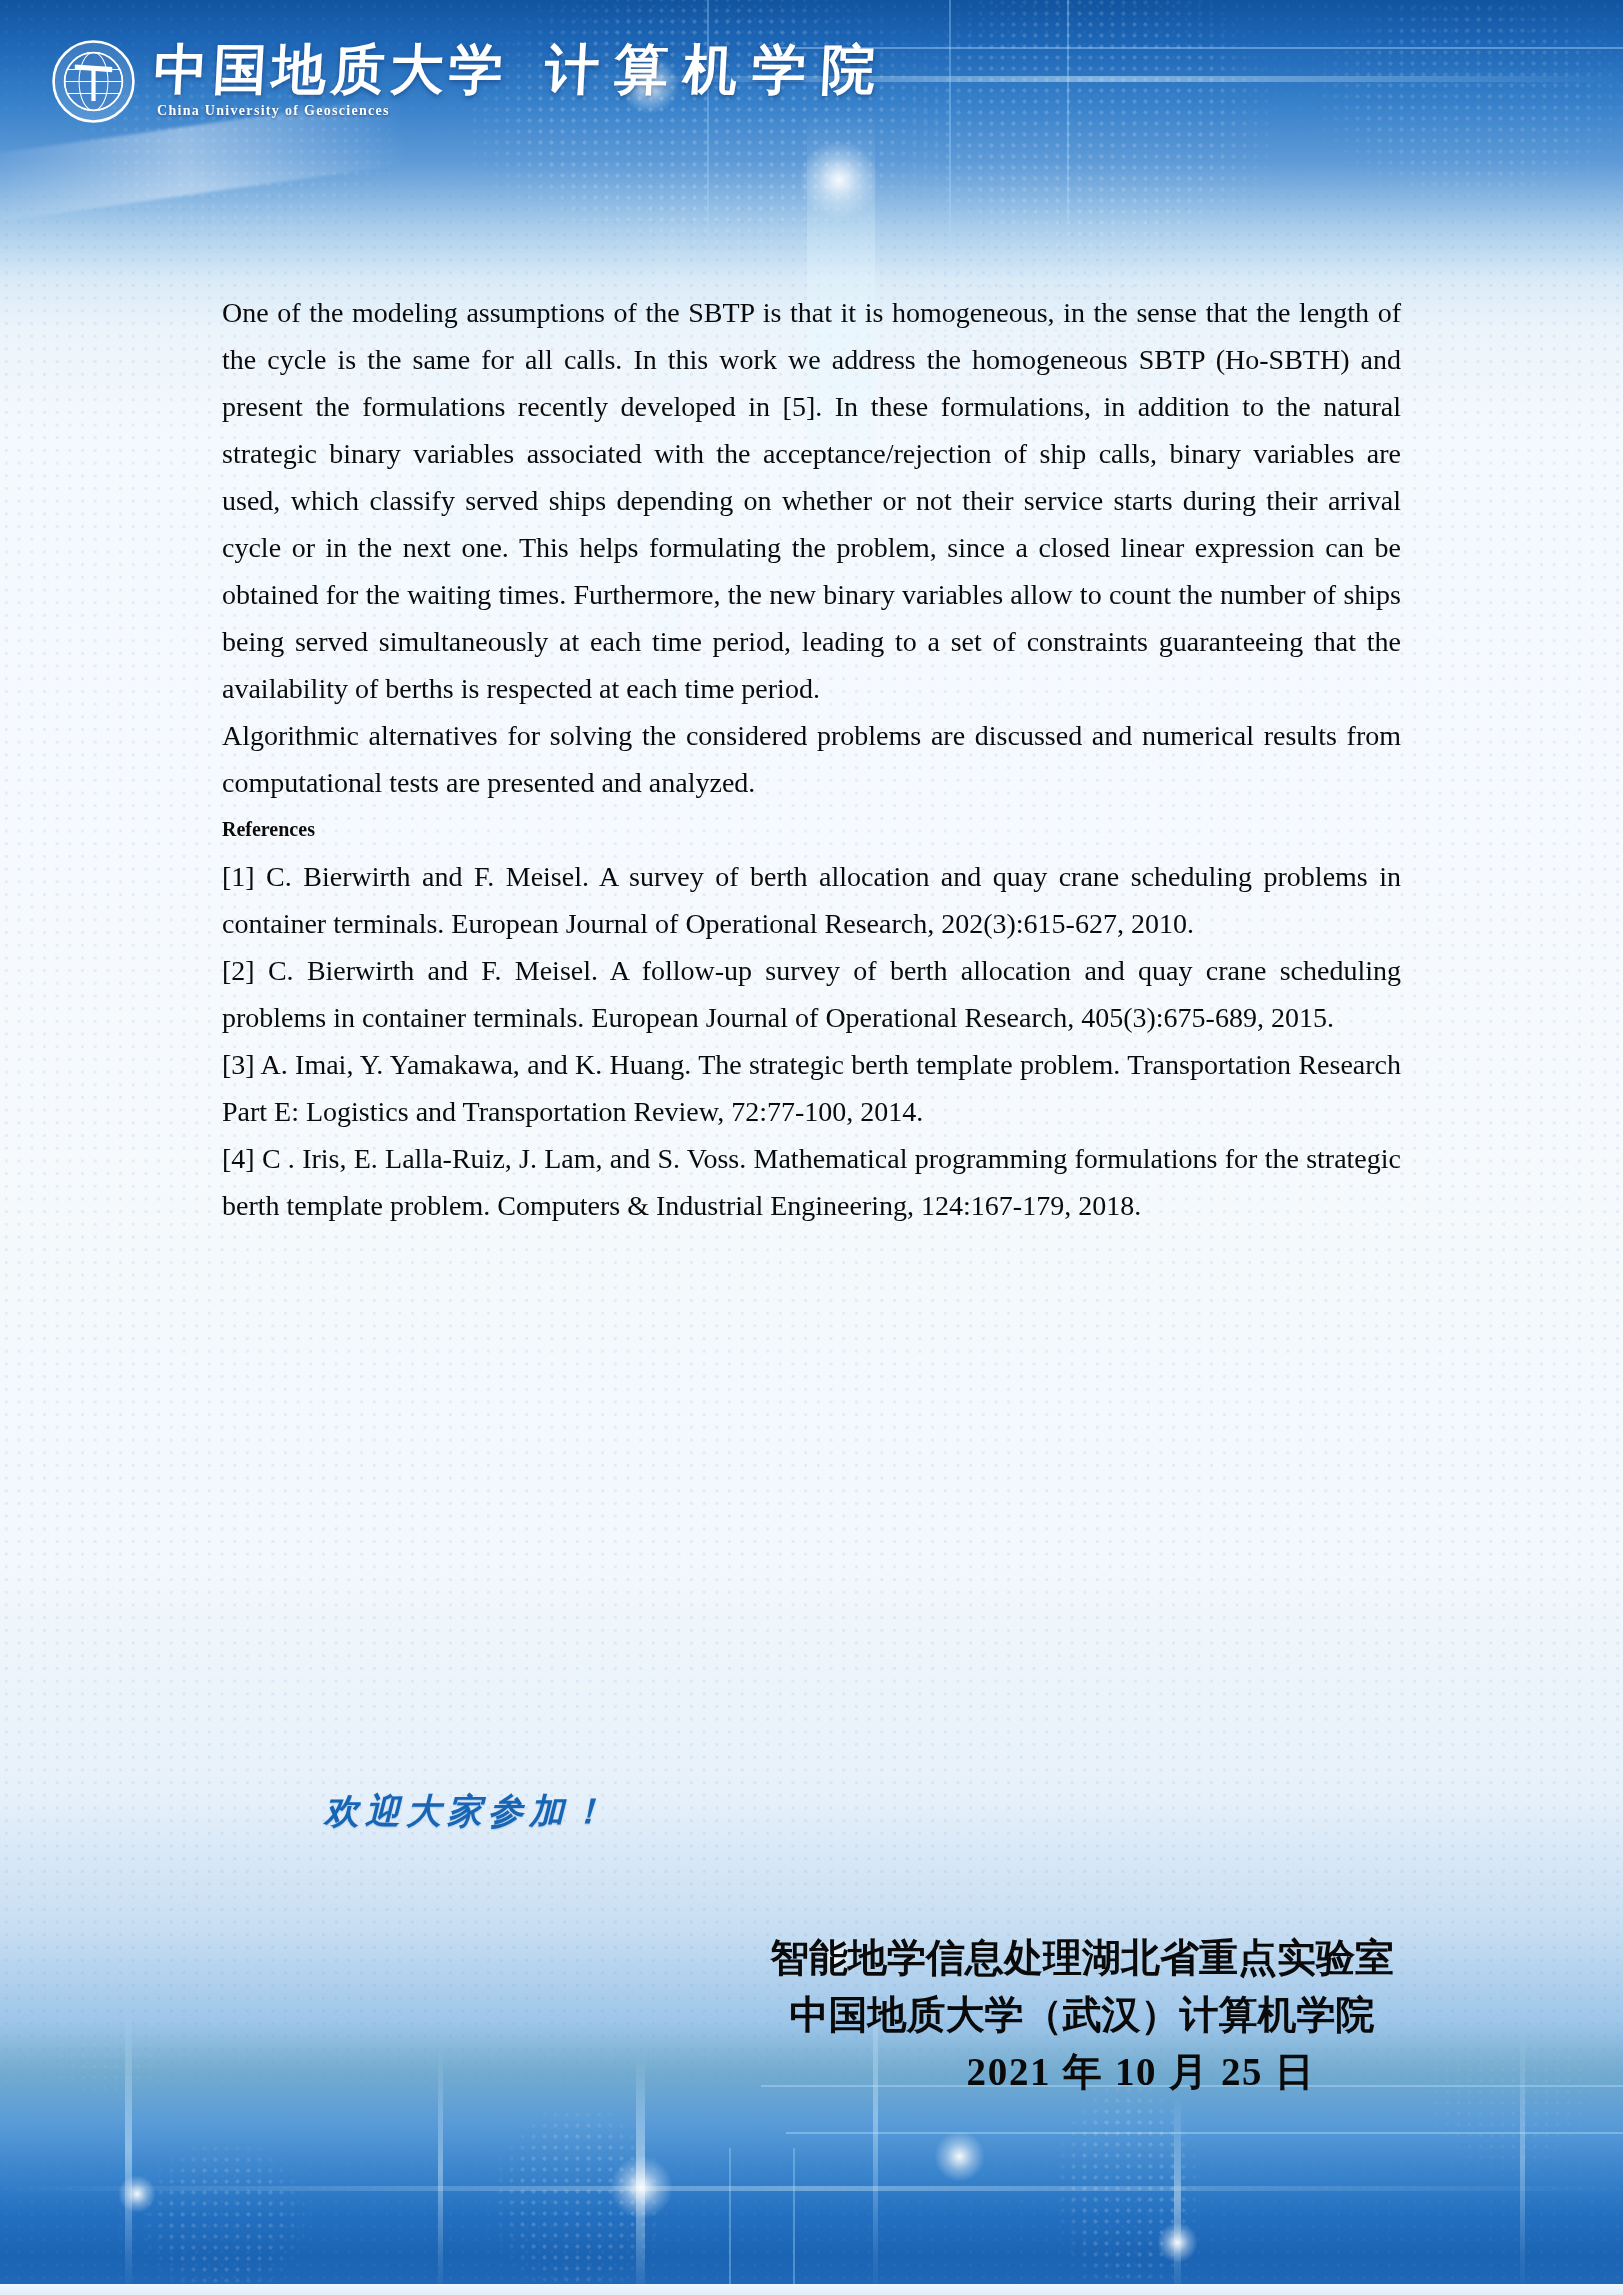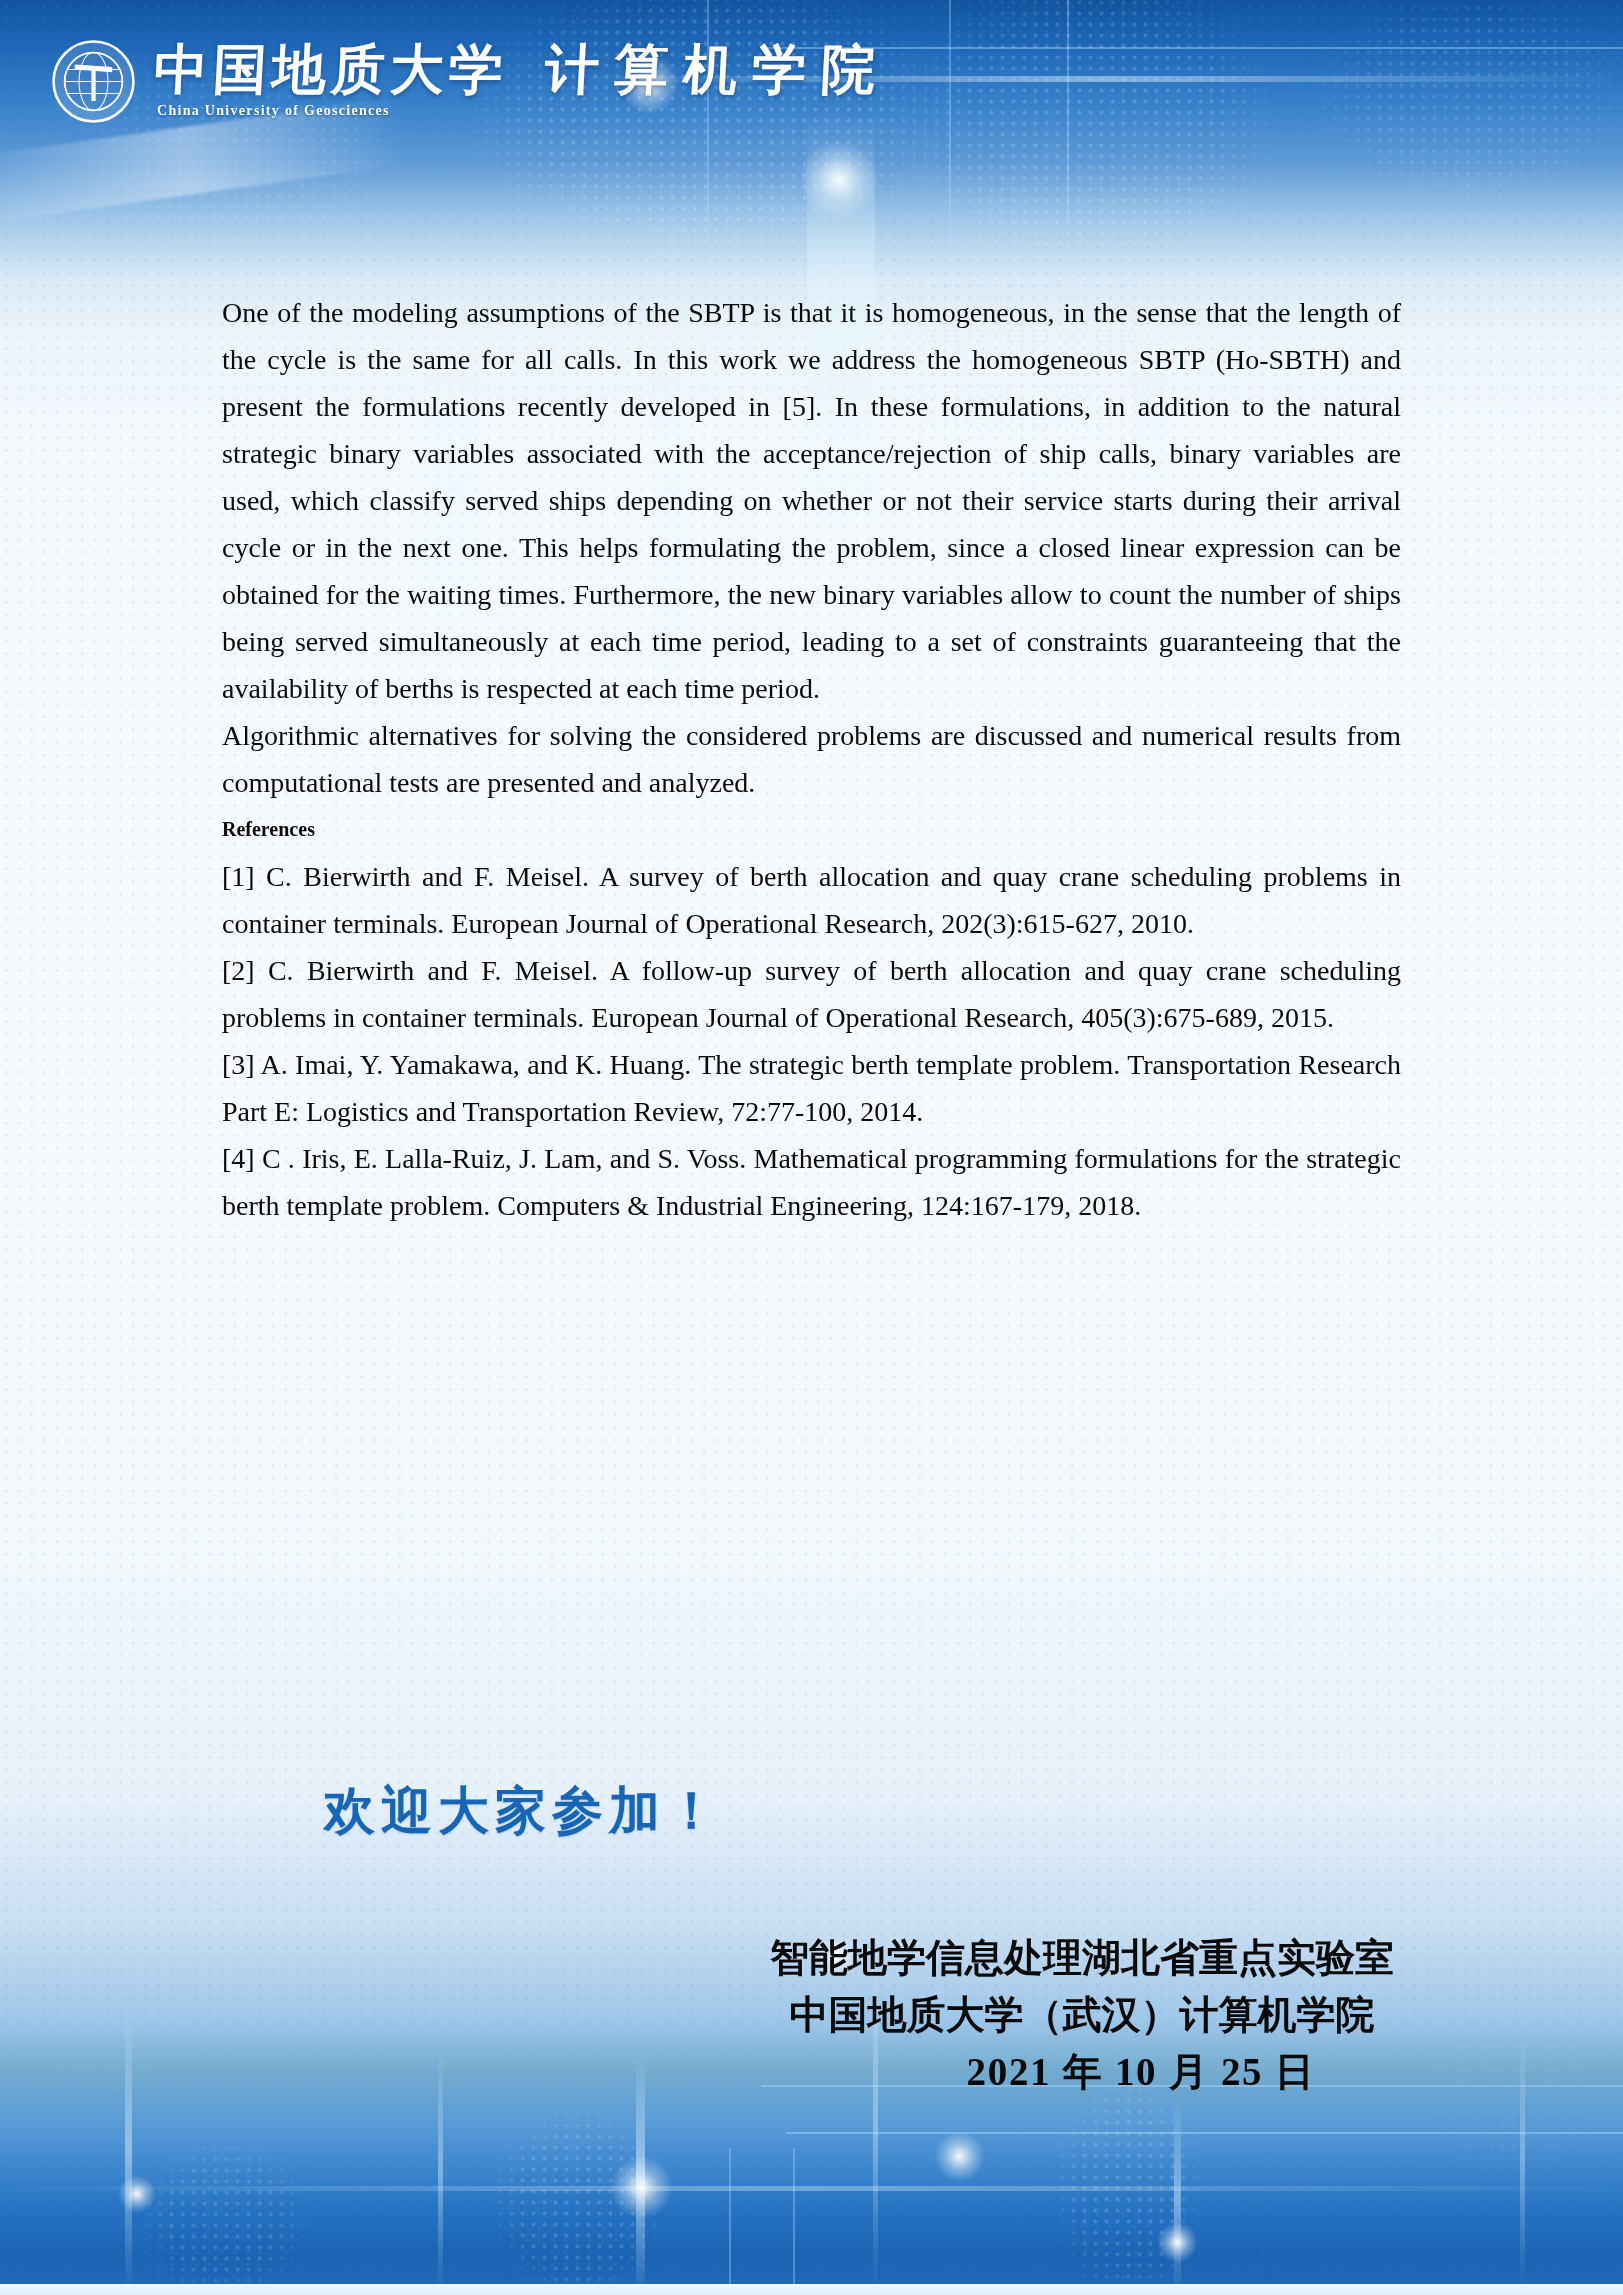--- a/index.html
+++ b/index.html
@@ -61,23 +61,24 @@
   }
   
   .content{
     position:absolute;left:222px;top:289px;width:1179px;
     color:#0b0b0c;font-size:28px;line-height:47px;text-align:justify;
   }
   .content p{margin:0;}
   .refs-title{margin:51px 0 0 0;font-weight:700;font-size:20px;line-height:47px;}
   .welcome{
     position:absolute;left:324px;top:1786px;
-    color:#1766b5;font-size:51px;line-height:51px;font-weight:700;
+    color:#1766b5;font-size:35px;line-height:51px;font-weight:700;
     letter-spacing:6px;white-space:nowrap;
     text-shadow:0 0.8px 1.7px rgba(30,90,160,.25);
+    font-style:italic;
   }
   
   .signature{
     position:absolute;left:744px;top:1929px;width:676px;
     text-align:center;color:#0a0a0a;font-weight:700;
     font-size:39px;line-height:57px;white-space:nowrap;
   }
   .signature .date{position:relative;left:59px;letter-spacing:1.7px;}
   .bottom-strip{position:absolute;left:0;top:2284px;width:1623px;height:12px;
     background:linear-gradient(180deg,#f1f8fd,#dcecf8);}

